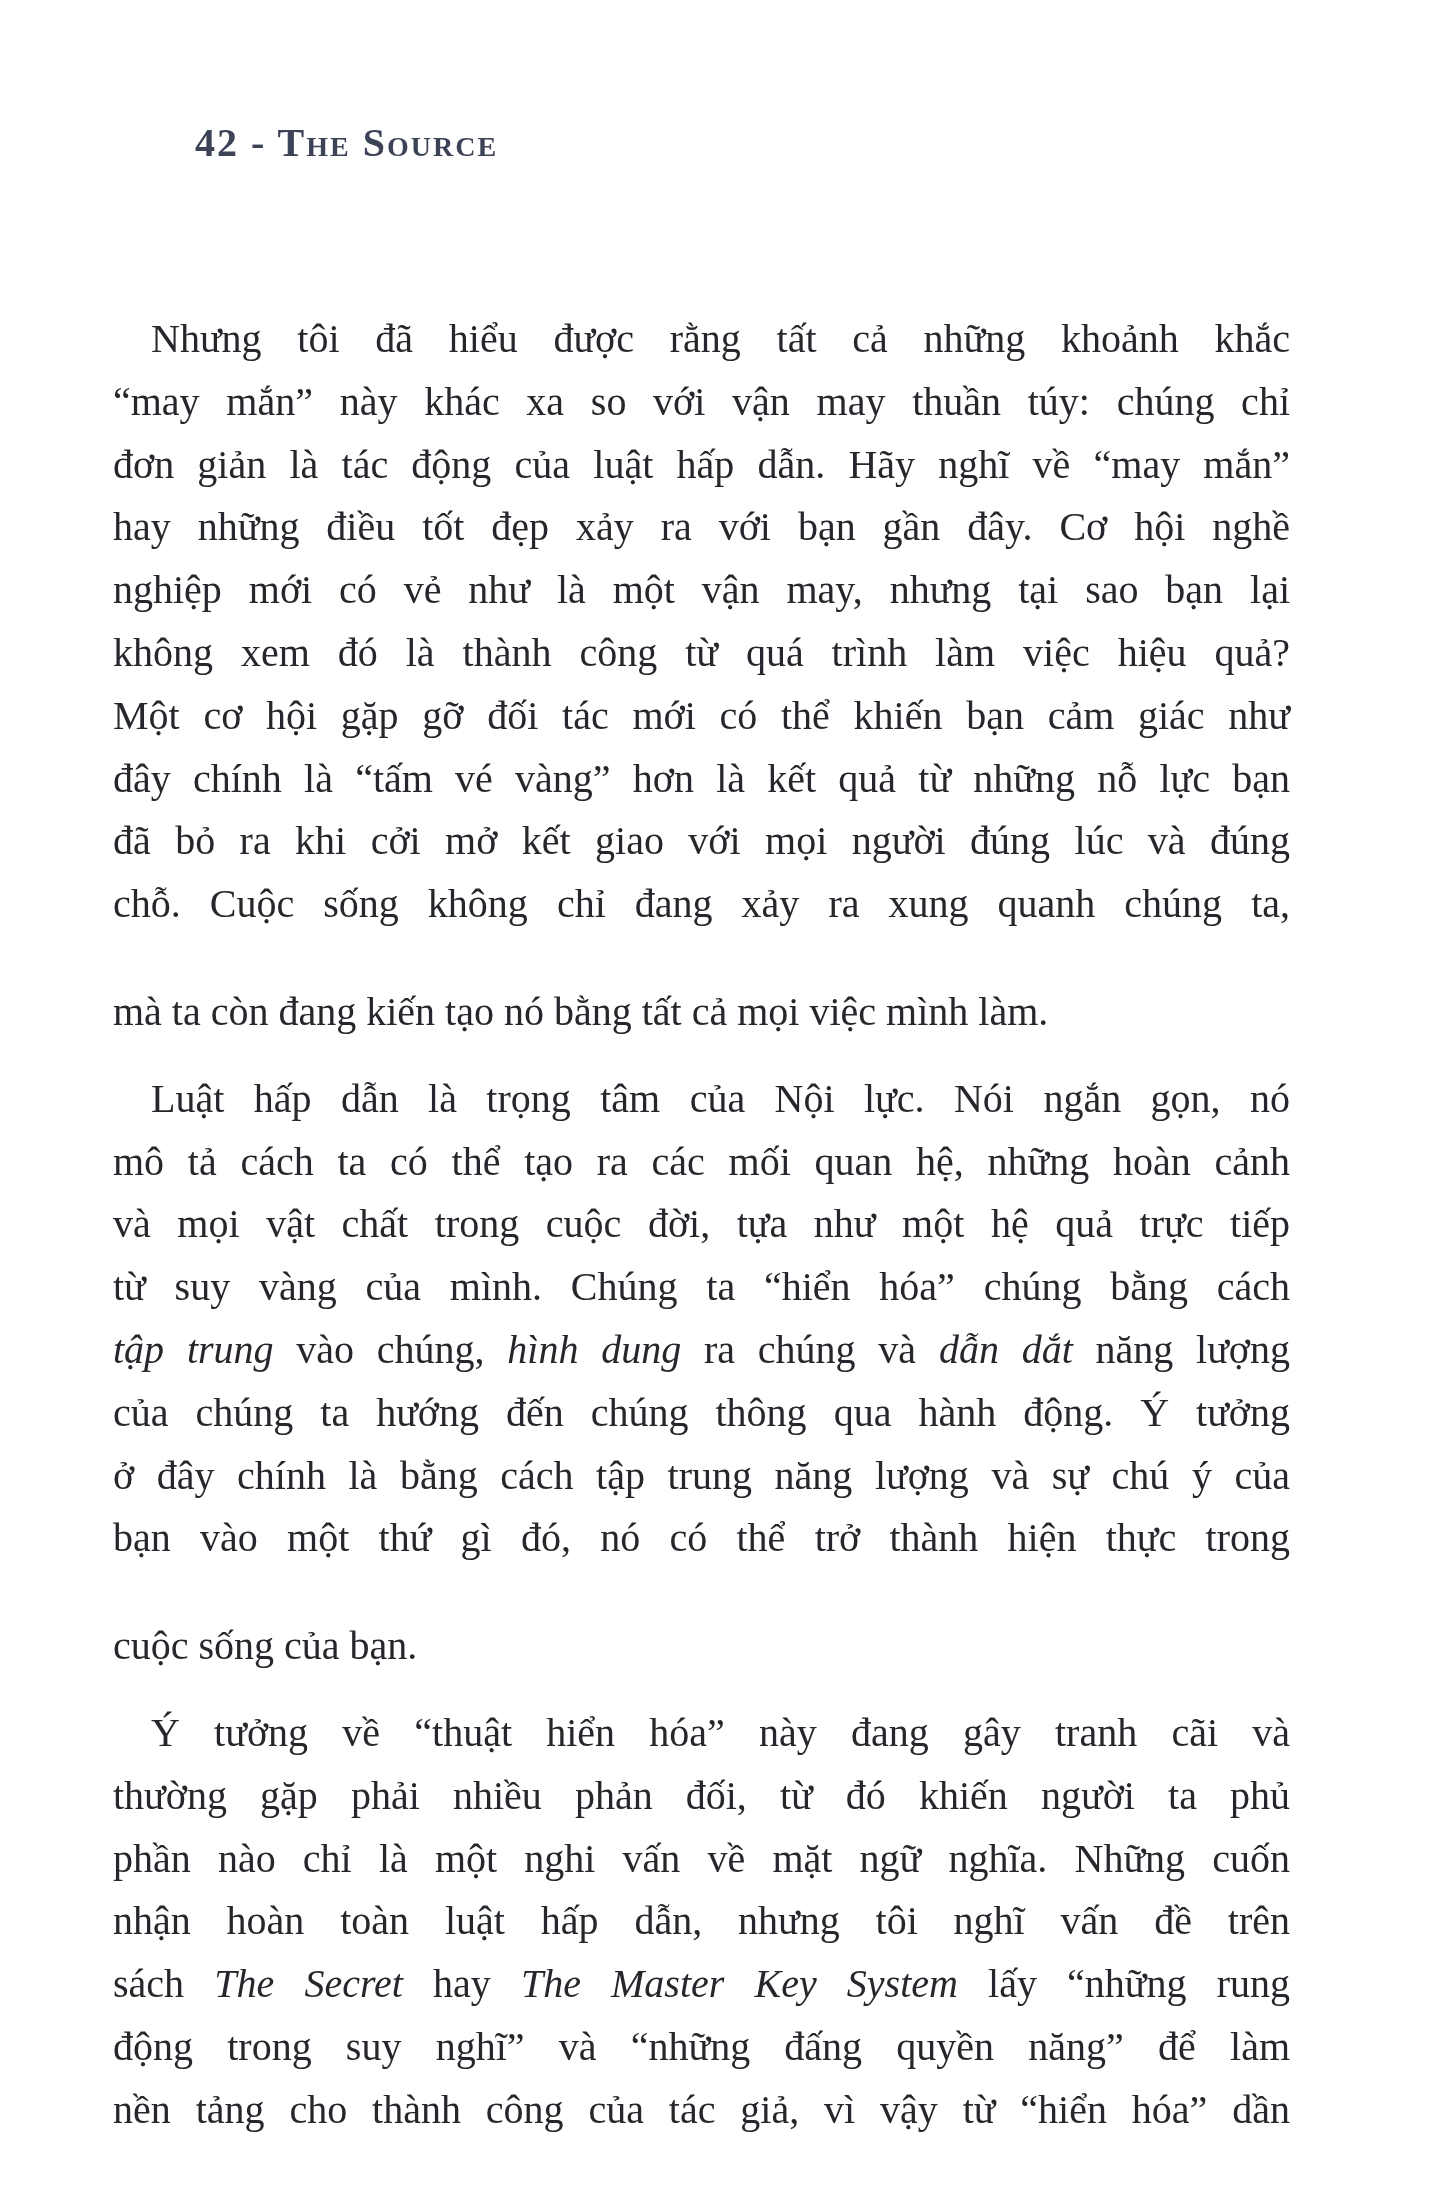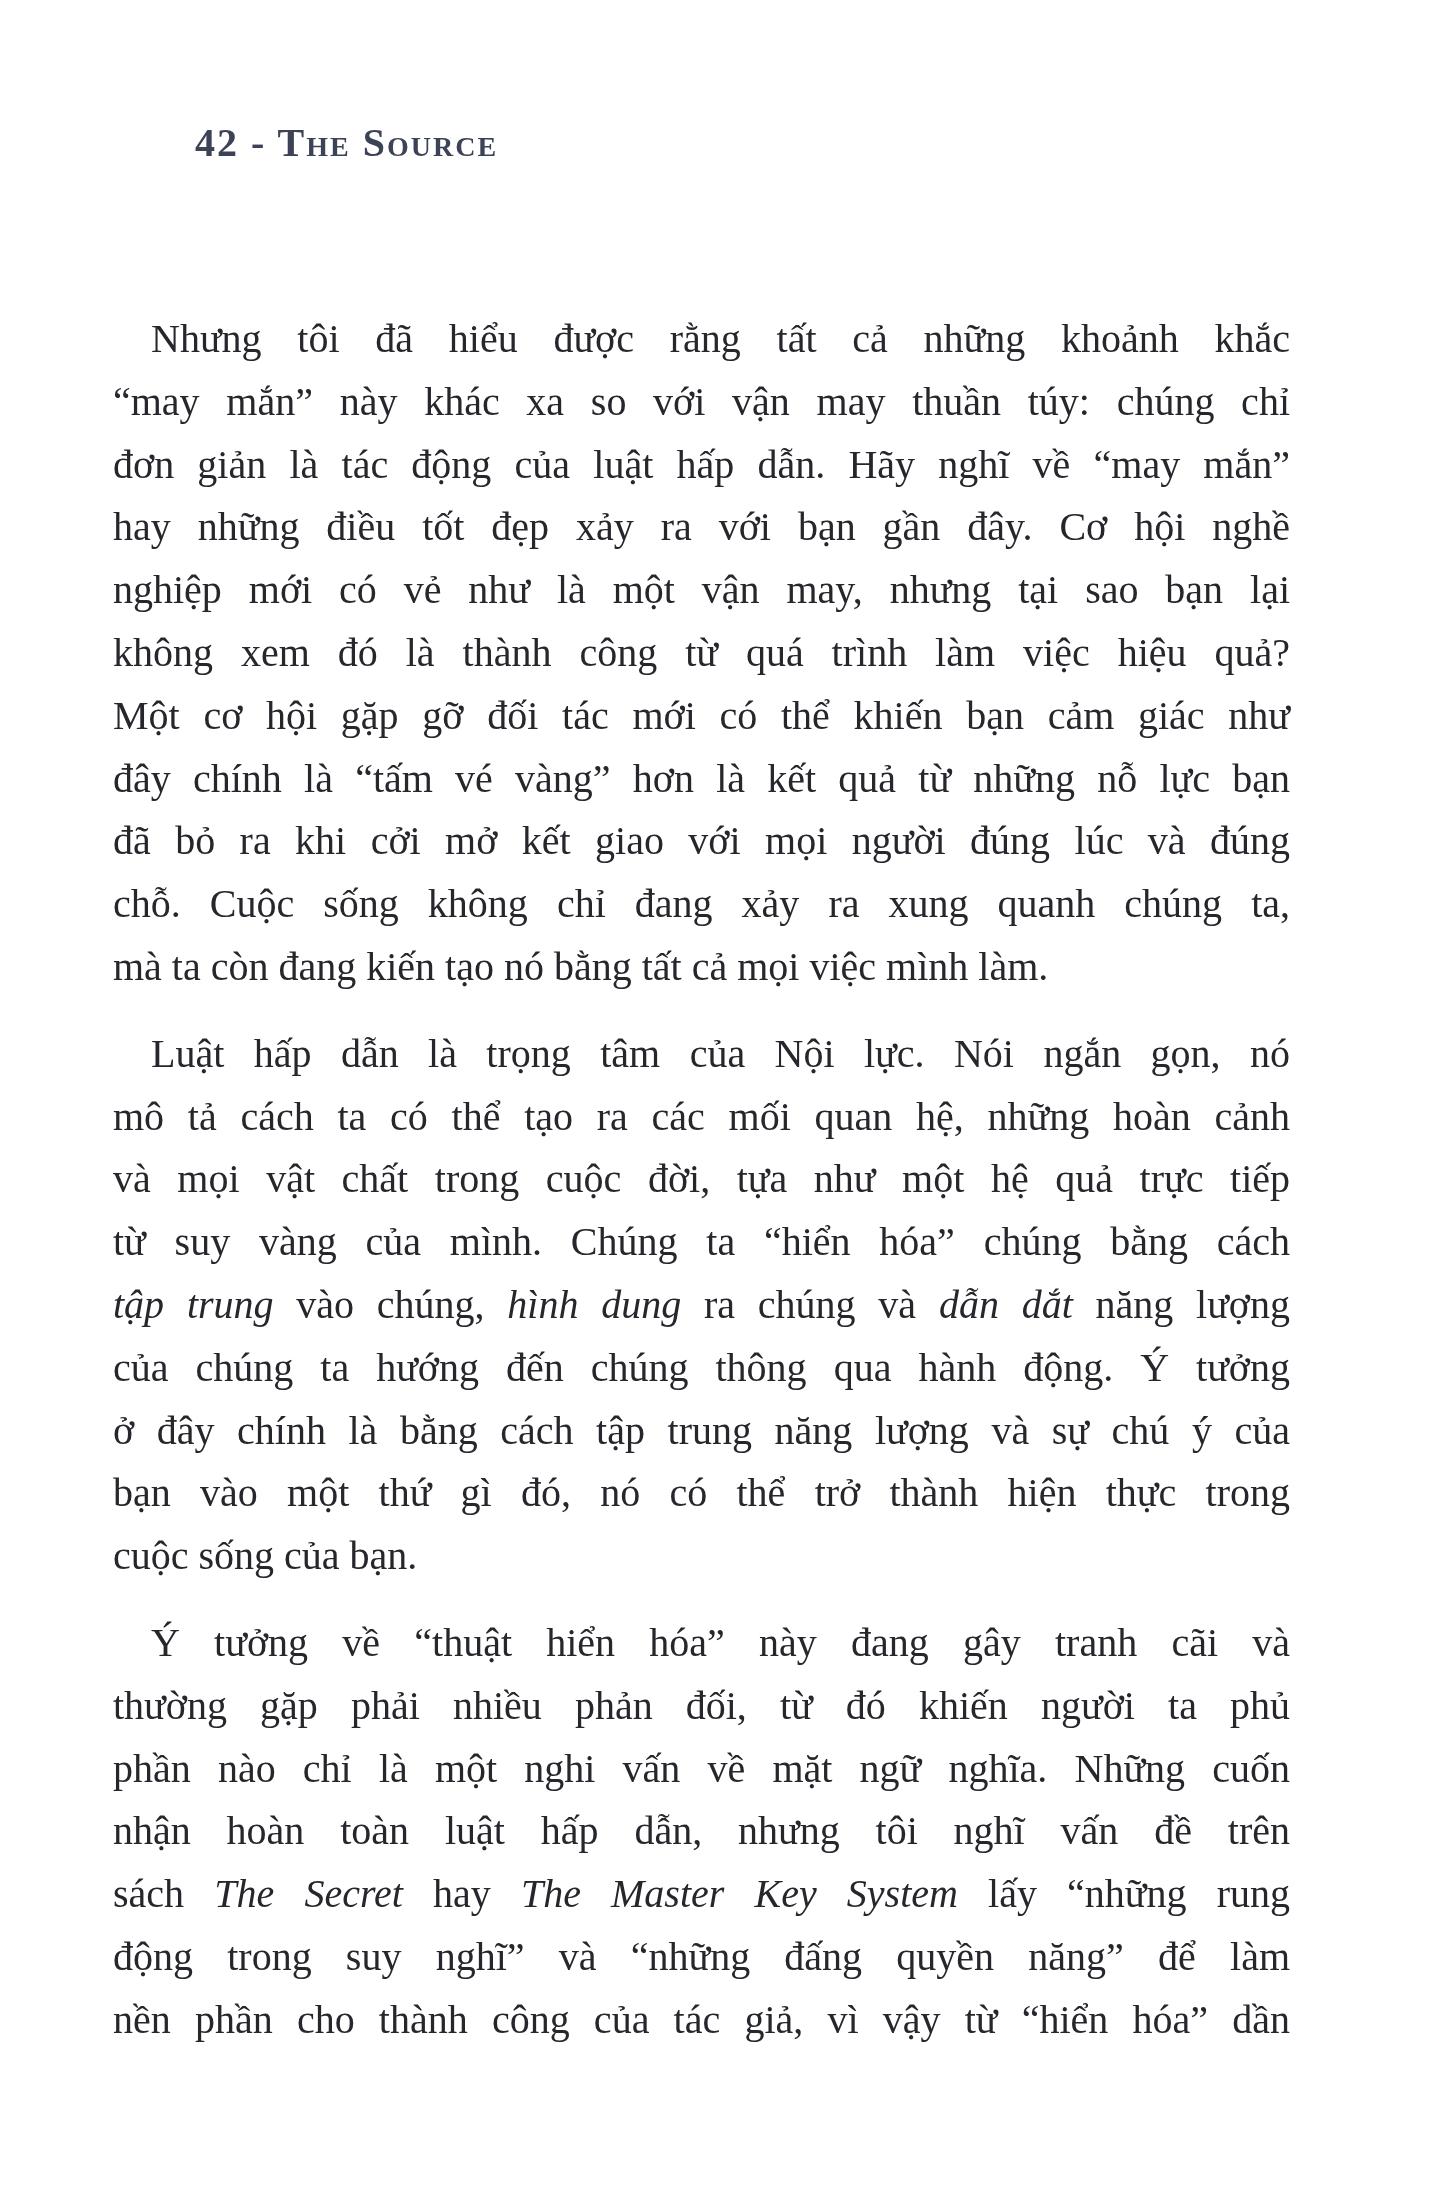--- a/index.html
+++ b/index.html
@@ -44,21 +44,21 @@
   .para { margin: 0 0 18px 0; }
   .line {
     height: 62.8px;
     line-height: 62.8px;
     text-align: justify;
     text-align-last: justify;
     text-justify: inter-word;
     overflow: visible;
   }
   .line.indent { padding-left: 38px; margin-top: 24px; }
-  .line.last { text-align-last: left; }
+  .line.last { text-align-last: left; margin-top: 45px; }
   .it { font-style: italic; }
   .rm { font-style: normal; }
 </style>
 </head>
 <body>
 
 <div class="page">
   <header class="running-head">
     <span>42 - The Source</span>
   </header>
@@ -87,16 +87,16 @@
         <div class="line"><span class="rm">bạn vào một thứ gì đó, nó có thể trở thành hiện thực trong</span></div>
         <div class="line last"><span class="rm">cuộc sống của bạn.</span></div>
       </div>
       <div class="para">
         <div class="line indent"><span class="rm">Ý tưởng về “thuật hiển hóa” này đang gây tranh cãi và</span></div>
         <div class="line"><span class="rm">thường gặp phải nhiều phản đối, từ đó khiến người ta phủ</span></div>
         <div class="line"><span class="rm">phần nào chỉ là một nghi vấn về mặt ngữ nghĩa. Những cuốn</span></div>
         <div class="line"><span class="rm">nhận hoàn toàn luật hấp dẫn, nhưng tôi nghĩ vấn đề trên</span></div>
         <div class="line"><span class="rm">sách </span><span class="it">The Secret</span><span class="rm"> hay </span><span class="it">The Master Key System</span><span class="rm"> lấy “những rung</span></div>
         <div class="line"><span class="rm">động trong suy nghĩ” và “những đấng quyền năng” để làm</span></div>
-        <div class="line"><span class="rm">nền phần cho thành công của tác giả, vì vậy từ “hiển hóa” dần</span></div>
+        <div class="line"><span class="rm">nền tảng cho thành công của tác giả, vì vậy từ “hiển hóa” dần</span></div>
       </div>
     </main>
 </div>
 
 </body></html>

